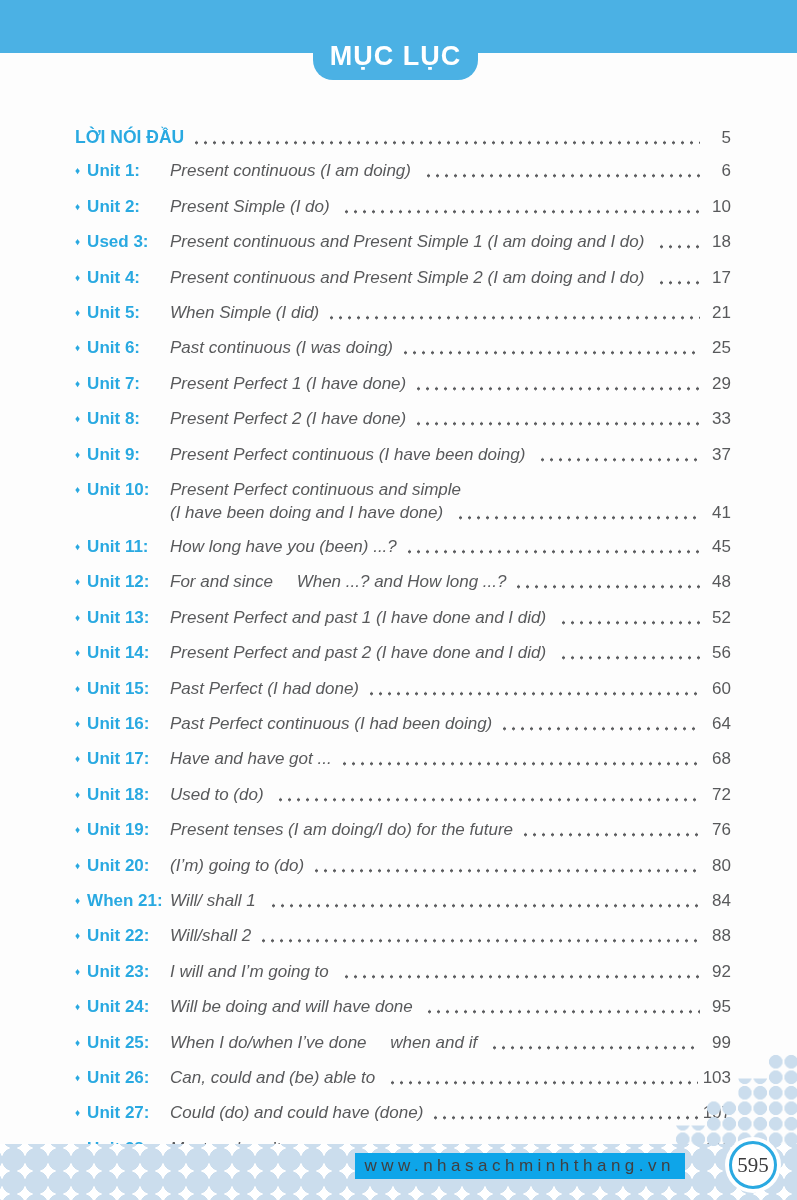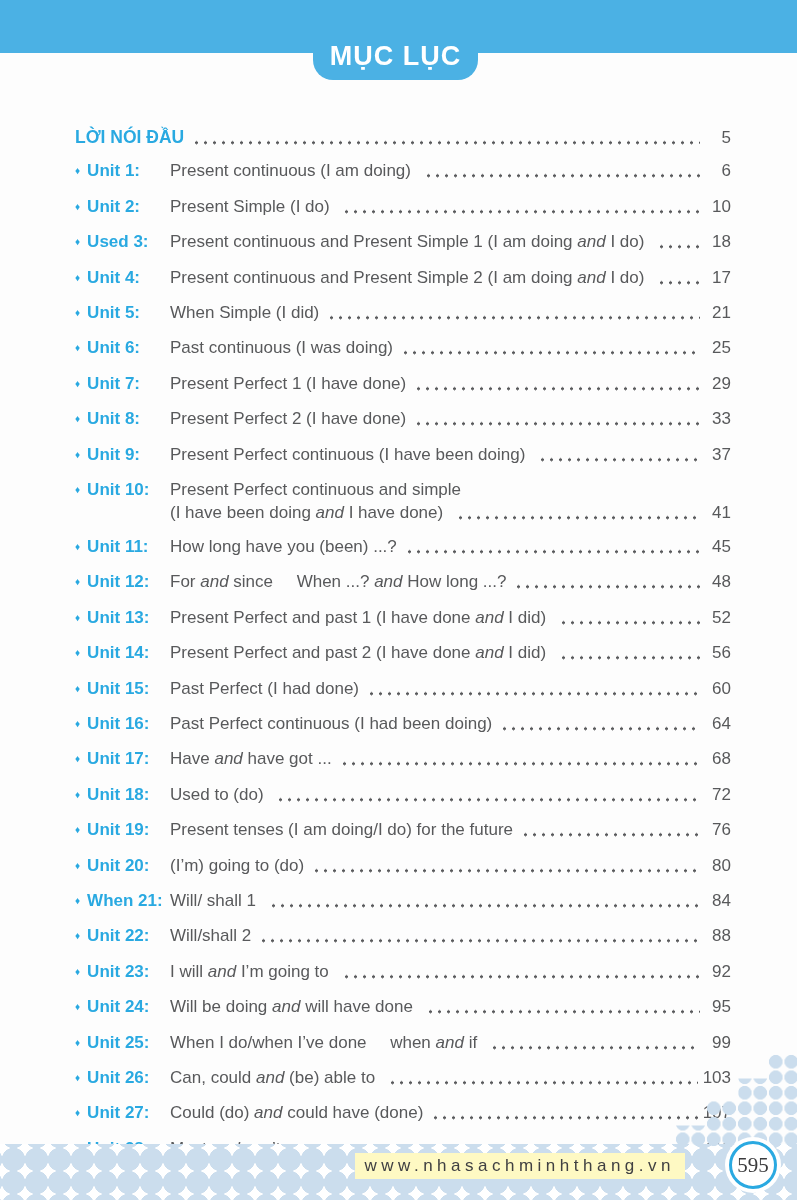--- a/index.html
+++ b/index.html
@@ -30,21 +30,21 @@
     font-size:17px; line-height:23.4px;
   }
   .row { display:flex; align-items:flex-start; margin-bottom:10px; }
   .label-col {
     flex:0 0 95px; display:flex; align-items:baseline;
     color:#29a9e1; font-weight:bold; white-space:nowrap;
   }
   .bullet { font-size:10px; margin-right:7px; position:relative; top:-2px; }
   .title-col { flex:1 1 auto; display:flex; flex-direction:column; }
   .line { display:flex; align-items:flex-start; white-space:pre-wrap; }
-  .line .txt { white-space:pre-wrap; }
+  .line .txt { white-space:pre-wrap;font-style:italic; }
   .it { font-style:italic; }
   .leader {
     flex:1 1 auto; height:23.4px; margin:0 5px 0 6px; min-width:20px;
     background-image:radial-gradient(circle, #58595b 1.35px, rgba(0,0,0,0) 1.7px);
     background-size:9px 23.4px; background-repeat:repeat-x;
     background-position:2px 5px;
   }
   .pageno { flex:0 0 auto; min-width:26px; text-align:right; color:#58595b; font-weight:normal; }
   .heading-row .hlabel {
     color:#29a9e1; font-weight:bold; font-size:17.5px; white-space:nowrap;
@@ -57,21 +57,21 @@
     background-size:23px 23px; background-position:2px 4px;
   }
   .corner-dots {
     position:absolute; right:0; bottom:52px; width:122px; height:94px;
     background-image:radial-gradient(circle, #cbdded 6.6px, rgba(0,0,0,0) 7px);
     background-size:15.5px 15.5px;
     clip-path:polygon(100% 0, 100% 100%, 0 100%, 0 76%, 26% 76%, 26% 50%, 52% 50%, 52% 26%, 76% 26%, 76% 0);
   }
   .site-text {
     position:absolute; right:112px; bottom:21px;
-    background:#fef9c3; padding:3px 10px;
+    background:#0ea5e9; padding:3px 10px;
     font-size:17px; letter-spacing:4.5px; color:#404042; white-space:nowrap;
   }
   .page-badge {
     position:absolute; right:20px; bottom:11px; width:48px; height:48px;
     border-radius:50%; background:#ffffff; border:3px solid #2aa9e1;
     display:flex; align-items:center; justify-content:center;
     box-shadow:0 0 0 4px #ffffff;
     font-size:21px; color:#3b3b3d; font-family:"Liberation Serif","DejaVu Serif",serif;
   }
 </style>

